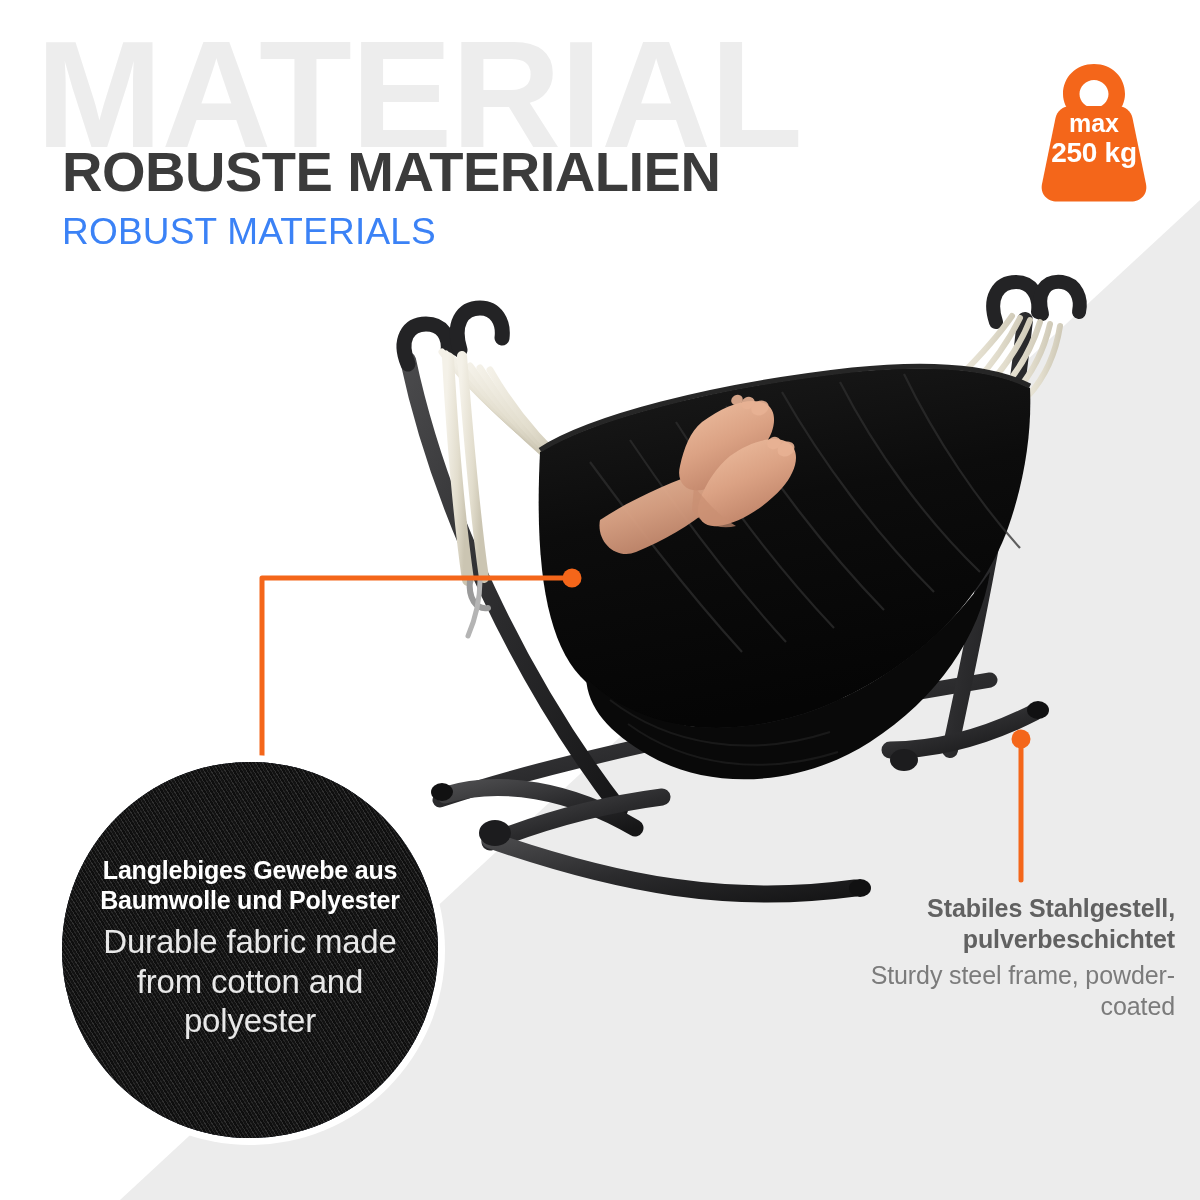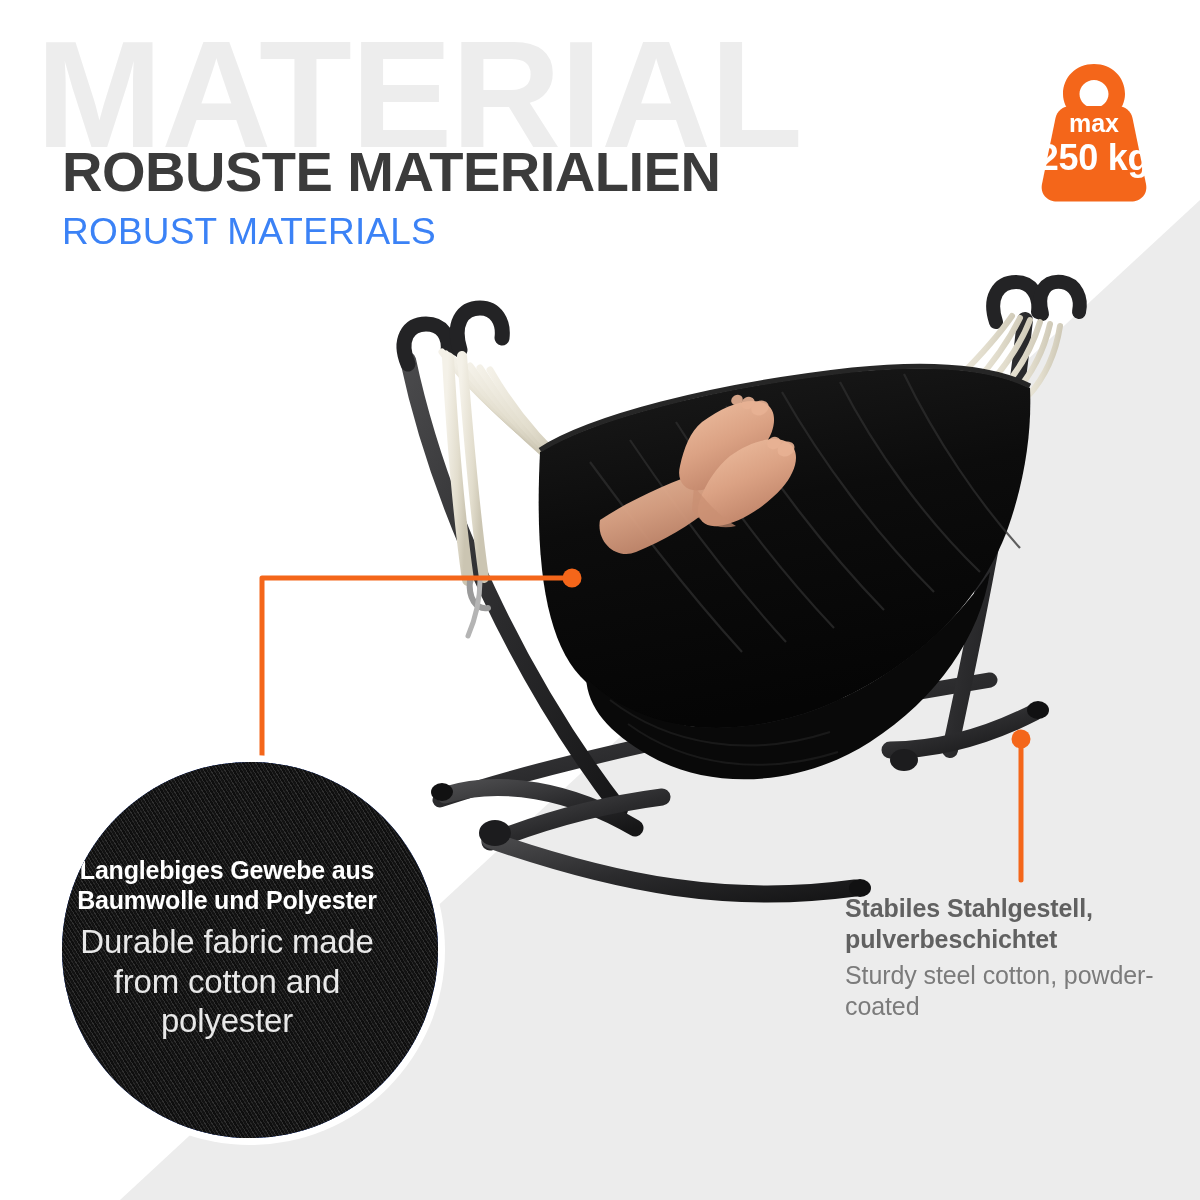--- a/index.html
+++ b/index.html
@@ -81,21 +81,21 @@
     left: 0;
     top: 52px;
     width: 134px;
     text-align: center;
     color: #ffffff;
     font-weight: 700;
     line-height: 1.1;
     pointer-events: none;
   }
   .wb-max { font-size: 25px; }
-  .wb-kg  { font-size: 36px; letter-spacing: -0.3px; }
+  .wb-kg  { font-size: 28px; letter-spacing: -0.3px; }
 
   
   .product {
     position: absolute;
     left: 290px;
     top: 280px;
     width: 830px;
     height: 640px;
     z-index: 2;
   }
@@ -122,26 +122,26 @@
 
   
   .fabric-circle {
     position: absolute;
     left: 62px;
     top: 762px;
     width: 376px;
     height: 376px;
     border-radius: 50%;
     overflow: hidden;
-    background: #1d4ed8;
+    background: #0f172a;
     box-shadow: 0 0 0 7px #ffffff;
     z-index: 5;
     display: flex;
     flex-direction: column;
-    align-items: flex-start;
+    align-items: center;
     justify-content: center;
   }
   .fabric-weave {
     position: absolute;
     inset: -20px;
     background-image:
       repeating-linear-gradient(58deg,
         rgba(255,255,255,0.085) 0px,
         rgba(255,255,255,0.085) 1px,
         rgba(0,0,0,0.5) 1px,
@@ -174,21 +174,21 @@
     line-height: 1.2;
     letter-spacing: -0.2px;
   }
 
   
   .frame-caption {
     position: absolute;
     left: 845px;
     top: 893px;
     width: 330px;
-    text-align: left;
+    text-align: right;
     z-index: 5;
   }
   .frame-de {
     font-size: 25px;
     font-weight: 700;
     color: #616161;
     line-height: 1.22;
     letter-spacing: -0.1px;
   }
   .frame-en {
@@ -395,16 +395,16 @@
   <div class="fabric-circle">
     <div class="fabric-weave"></div>
     <div class="fabric-text">
       <div class="fabric-de">Langlebiges Gewebe aus Baumwolle und Polyester</div>
       <div class="fabric-en">Durable fabric made from cotton and polyester</div>
     </div>
   </div>
 
   <div class="frame-caption">
     <div class="frame-de">Stabiles Stahlgestell, pulverbeschichtet</div>
-    <div class="frame-en">Sturdy steel cotton, powder-coated</div>
+    <div class="frame-en">Sturdy steel frame, powder-coated</div>
   </div>
 
 </div>
 
 </body></html>

